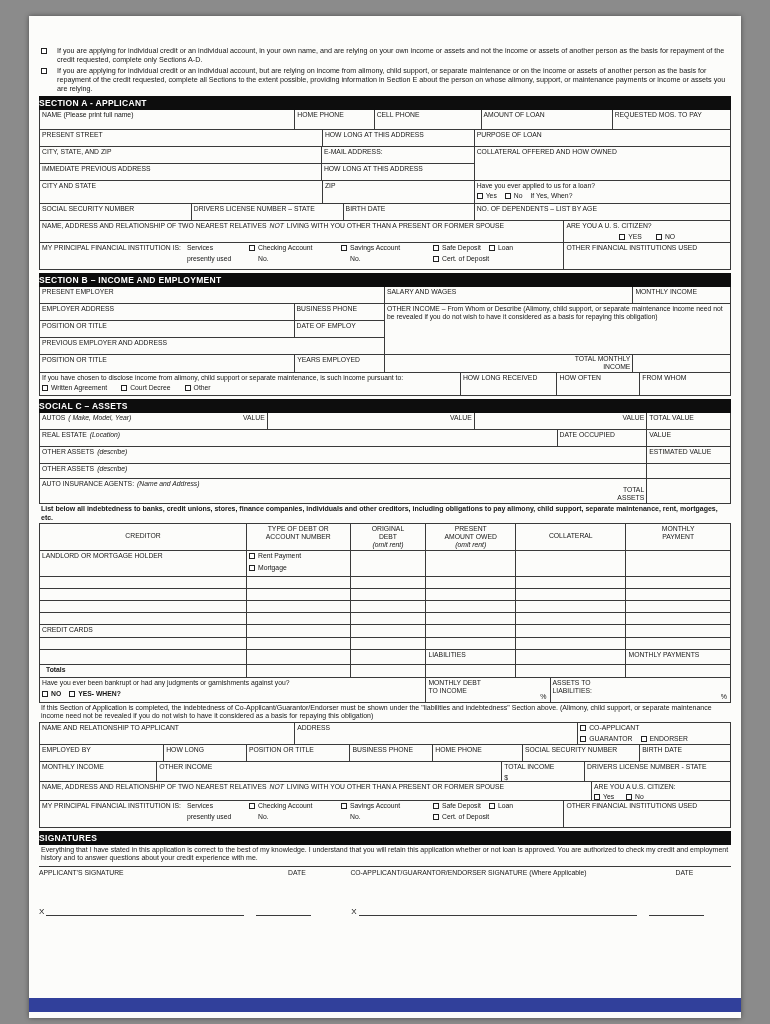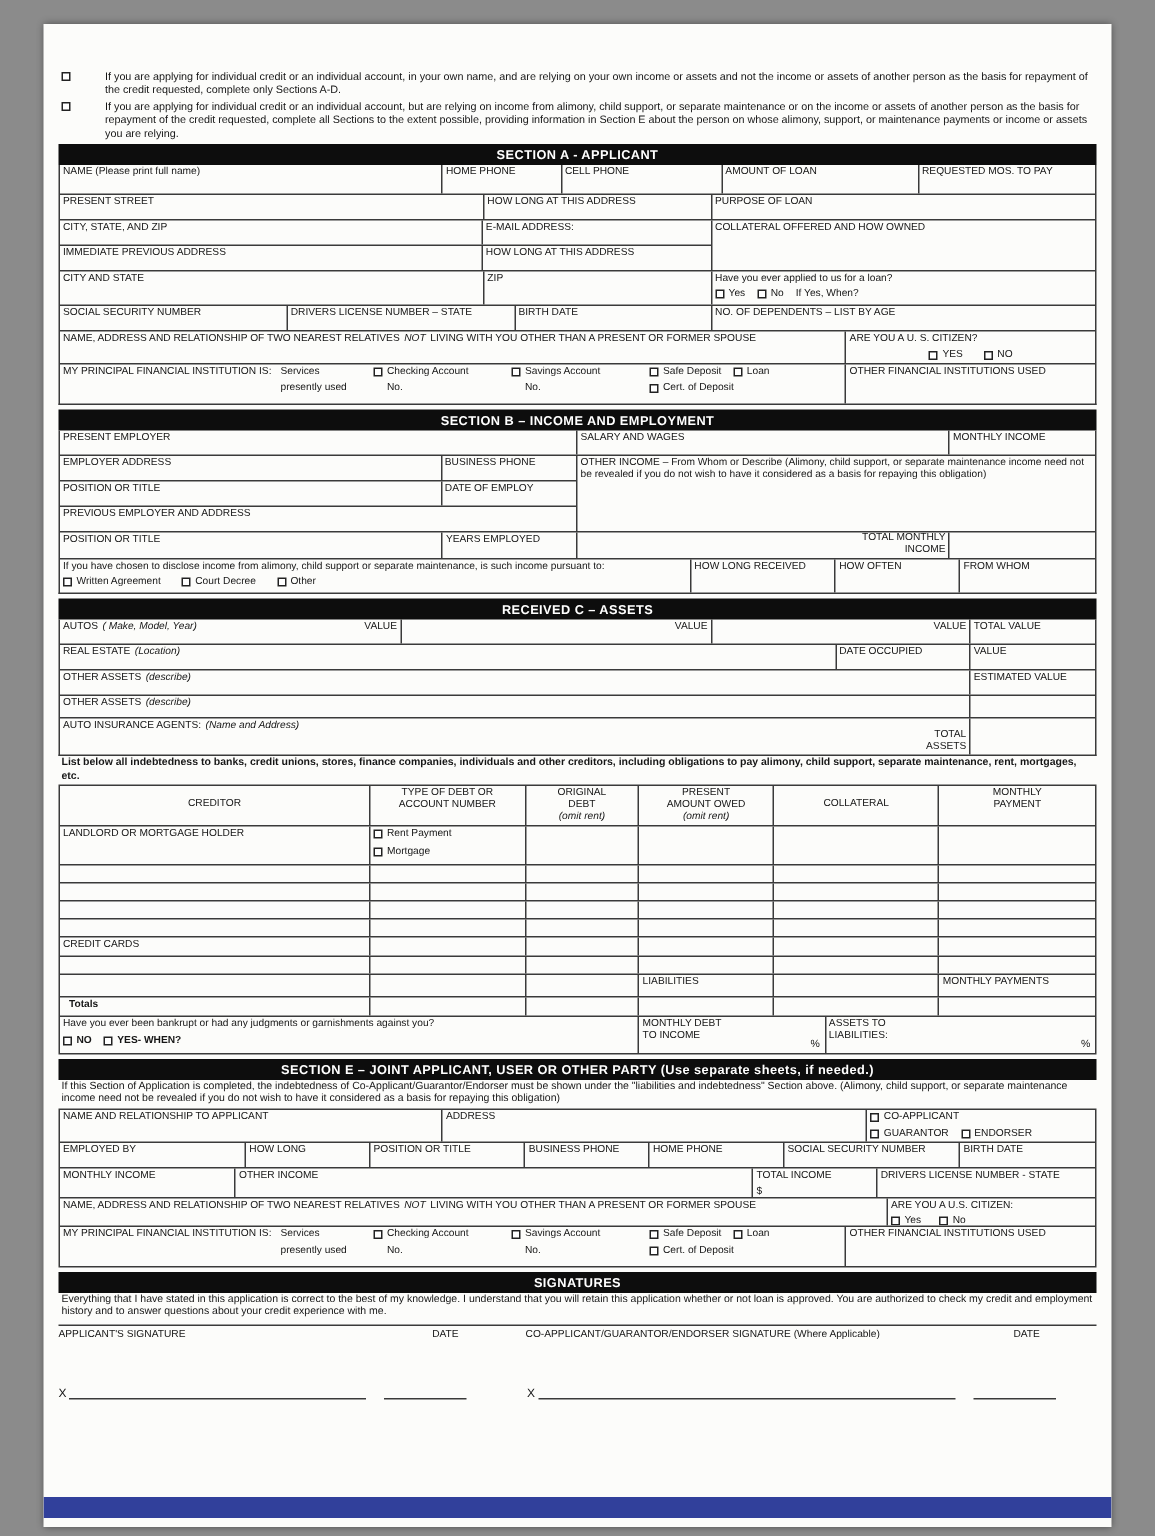--- a/index.html
+++ b/index.html
@@ -4,25 +4,25 @@
 <style>
   *{margin:0;padding:0;box-sizing:border-box}
   html,body{width:770px;height:1024px}
   body{background:#8b8b8b;font-family:"Liberation Sans",sans-serif;color:#161616;position:relative;overflow:hidden}
   .page{position:absolute;left:29px;top:16px;width:712px;height:1002px;background:#fcfcfa;overflow:hidden;box-shadow:0 0 5px rgba(0,0,0,.45)}
   .content{padding:28px 10px 0 10px}
   .title{font-size:12.5px;font-weight:bold;text-decoration:underline;letter-spacing:.2px;margin-bottom:5px}
   .txt{font-size:7.2px;line-height:1.2}
   .imp{margin-bottom:2px}
   .dir{display:flex;margin:3px 0 0 2px}
-  .dir .dt{margin-left:20px;flex:1}
+  .dir .dt{margin-left:7px;flex:1}
   .cb{display:inline-block;width:6px;height:6px;border:1px solid #222;background:#fff;flex:0 0 6px;vertical-align:-1px;margin-right:3px;margin-top:1px}
   .jointline{display:flex;align-items:flex-end;margin:4px 0 1px 16px;font-size:7.2px}
   .wline{display:inline-block;border-bottom:1px solid #3a3a3a;height:8px}
-  .secbar{background:#0d0d0d;color:#fff;font-weight:bold;font-size:8.5px;text-align:center;padding:2px 0;margin-top:3px;letter-spacing:.3px}
+  .secbar{background:#0d0d0d;color:#fff;font-weight:bold;font-size:8.5px;text-align:left;padding:2px 0;margin-top:3px;letter-spacing:.3px}
   .tbl{border:1px solid #3a3a3a;border-top:0}
   .tbl.bt{border-top:1px solid #3a3a3a}
   .r{display:flex;border-bottom:1px solid #3a3a3a}
   .r:last-child{border-bottom:0}
   .nb{border-bottom:0}
   .c{border-right:1px solid #3a3a3a;padding:1px 2px;overflow:hidden;position:relative}
   .c:last-child{border-right:0}
   .stack{display:flex;flex-direction:column;border-right:1px solid #3a3a3a}
   .lbl{font-size:6.8px;line-height:1.18;display:block}
   .ib{display:inline}
@@ -276,21 +276,21 @@
           </div>
       <div class="c" style="width:12%">
             <span class="lbl">HOW OFTEN</span>
           </div>
       <div class="c" style="width:13%">
             <span class="lbl">FROM WHOM</span>
           </div>
     </div>
   </div>
 
-  <div class="secbar">RECEIVED C – ASSETS</div>
+  <div class="secbar">SOCIAL C – ASSETS</div>
   <div class="tbl">
     <div class="r" style="height:17px">
       <div class="c fl sb" style="width:33%">
         <span class="lbl"><span class="ib">AUTOS</span><span class="ib it ml2">( Make, Model, Year)</span></span>
         <span class="lbl">VALUE</span>
       </div>
       <div class="c fl je" style="width:30%">
             <span class="lbl">VALUE</span>
           </div>
       <div class="c fl je" style="width:25%">
@@ -470,21 +470,20 @@
         <span class="pct">%</span>
       </div>
       <div class="c" style="width:26%">
         <span class="lbl pre">ASSETS TO
 LIABILITIES:</span>
         <span class="pct">%</span>
       </div>
     </div>
   </div>
 
-  <div class="secbar">SECTION E – JOINT APPLICANT, USER OR OTHER PARTY (Use separate sheets, if needed.)</div>
   <div class="introd">If this Section of Application is completed, the indebtedness of Co-Applicant/Guarantor/Endorser must be shown under the "liabilities and indebtedness" Section above.  (Alimony, child support, or separate maintenance income need not be revealed if you do not wish to have it considered as a basis for repaying this obligation)</div>
   <div class="tbl bt">
     <div class="r" style="height:22px">
       <div class="c" style="width:37%">
             <span class="lbl">NAME AND RELATIONSHIP TO APPLICANT</span>
           </div>
       <div class="c" style="width:41%">
             <span class="lbl">ADDRESS</span>
           </div>
       <div class="c" style="width:22%">

